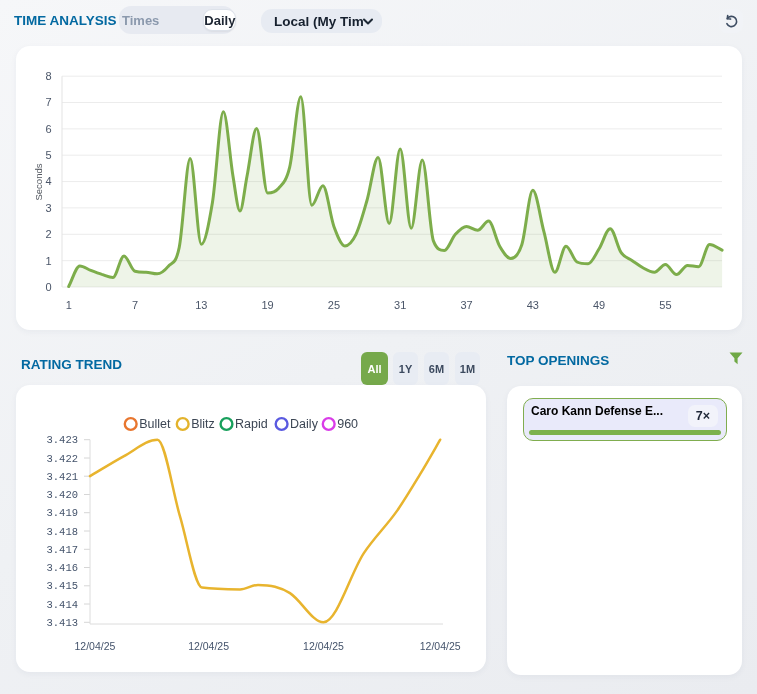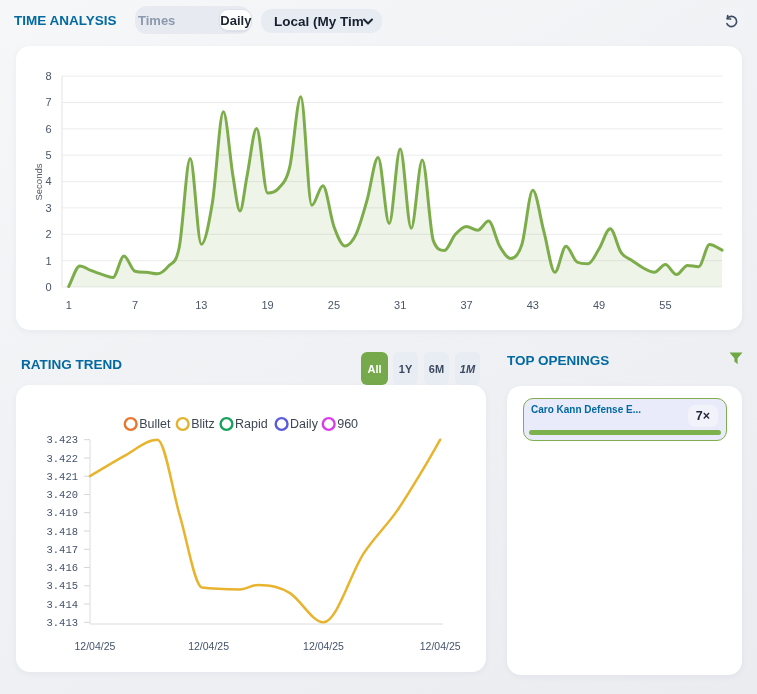--- a/index.html
+++ b/index.html
@@ -1,28 +1,28 @@
 <!DOCTYPE html>
 <html><head><meta charset="utf-8">
 <style>
 *{margin:0;padding:0;box-sizing:border-box;}
 html,body{width:757px;height:694px;overflow:hidden;}
 body{font-family:"Liberation Sans",sans-serif;background:linear-gradient(150deg,#f6f7f9 0%,#eff1f4 50%,#eaecf0 100%);position:relative;}
 .hdr{position:absolute;font-size:13.5px;font-weight:bold;letter-spacing:0px;color:#0369a1;}
 .card{position:absolute;background:#fff;border-radius:14px;box-shadow:0 2px 6px rgba(40,60,90,0.05);}
-.toggle{position:absolute;left:135px;top:6px;width:116px;height:28px;background:#e7eaf1;border-radius:12px;display:flex;align-items:center;padding:3px;gap:44px;}
+.toggle{position:absolute;left:119px;top:6px;width:116px;height:28px;background:#e7eaf1;border-radius:12px;display:flex;align-items:center;padding:3px;gap:44px;}
 .toggle .off{flex:1;text-align:center;font-size:13px;font-weight:bold;color:#8b99ad;}
 .toggle .on{width:51px;height:22px;background:#fff;border:1px solid #dde2ea;border-radius:9px;font-size:13px;font-weight:bold;color:#1e2633;display:flex;align-items:center;justify-content:center;box-shadow:0 1px 2px rgba(0,0,0,0.06);}
 .select{position:absolute;left:261px;top:9px;width:121px;height:24px;background:#e7ebf2;border-radius:11px;display:flex;align-items:center;font-size:13.5px;font-weight:bold;color:#16202e;padding-left:13px;overflow:hidden;white-space:nowrap;}
 .refresh{position:absolute;left:719px;top:9px;width:24px;height:24px;background:#f1f3f7;border-radius:8px;display:flex;align-items:center;justify-content:center;}
 .btn{position:absolute;top:352px;height:33px;border-radius:6px;font-size:11px;font-weight:bold;display:flex;align-items:center;justify-content:center;}
 .btn.g{background:#76a94b;color:#fff;}
 .btn.l{background:#e8ecf3;color:#3c4a5f;}
 .open-item{position:absolute;left:16px;top:12px;width:204px;height:43px;background:#e9eafa;border:1.5px solid #80ad4f;border-radius:10px;}
-.open-item .nm{position:absolute;left:7px;top:5px;width:160px;font-size:10px;font-weight:bold;color:#0369a1;white-space:nowrap;overflow:hidden;}
+.open-item .nm{position:absolute;left:7px;top:5px;width:160px;font-size:12px;font-weight:bold;color:#000000;white-space:nowrap;overflow:hidden;}
 .open-item .bd{position:absolute;right:8px;top:6px;width:30px;height:22px;background:#f2f3fa;border-radius:7px;font-size:12.5px;font-weight:bold;color:#1f2737;display:flex;align-items:center;justify-content:center;}
 .open-item .bar{position:absolute;left:5px;top:31px;width:192px;height:4.5px;background:#7cb14c;border-radius:3px;}
 </style></head>
 <body>
 <div class="hdr" style="left:14px;top:13px;">TIME ANALYSIS</div>
 <div class="toggle">
     <div class="off">Times</div>
     <div class="on">Daily</div>
   </div>
 <div class="select">Local (My Tim<svg width="12" height="8" viewBox="0 0 12 8" style="position:absolute;right:8px;top:9px">
@@ -70,21 +70,21 @@
       <text x="583.1" y="262.5" text-anchor="middle" class="t1">49</text>
       <text x="649.4" y="262.5" text-anchor="middle" class="t1">55</text>
 <text x="25.5" y="136" text-anchor="middle" class="t1" style="font-size:9.5px;fill:#51565e" transform="rotate(-90 25.5 136)">Seconds</text>
 </svg>
   </div>
 
 <div class="hdr" style="left:14px;top:357px;margin-left:7px;">RATING TREND</div>
 <div class="btn g" style="left:361px;width:27px;">All</div>
 <div class="btn l" style="left:393px;width:25px;">1Y</div>
 <div class="btn l" style="left:424px;width:25px;">6M</div>
-<div class="btn l" style="left:455px;width:25px;font-style:italic;">1M</div>
+<div class="btn l" style="left:455px;width:25px;">1M</div>
 <div class="hdr" style="left:507px;top:353px;">TOP OPENINGS</div>
 <svg width="14" height="13" viewBox="0 0 14 13" style="position:absolute;left:729px;top:352px;">
     <path d="M0.5 0.5 H13.5 L8.6 6.2 V12.3 L5.4 9.6 V6.2 Z" fill="#6fa845"></path>
   </svg>
 
 <div class="card" style="left:16px;top:385px;width:470px;height:287px;">
     <svg width="470" height="287" viewBox="0 0 470 287" style="position:absolute;left:0;top:0">
 <style>
 .t2{font-family:"Liberation Mono",monospace;font-size:10.5px;fill:#44536b;}
 .t3{font-family:"Liberation Sans",sans-serif;font-size:10.5px;fill:#44536b;}

